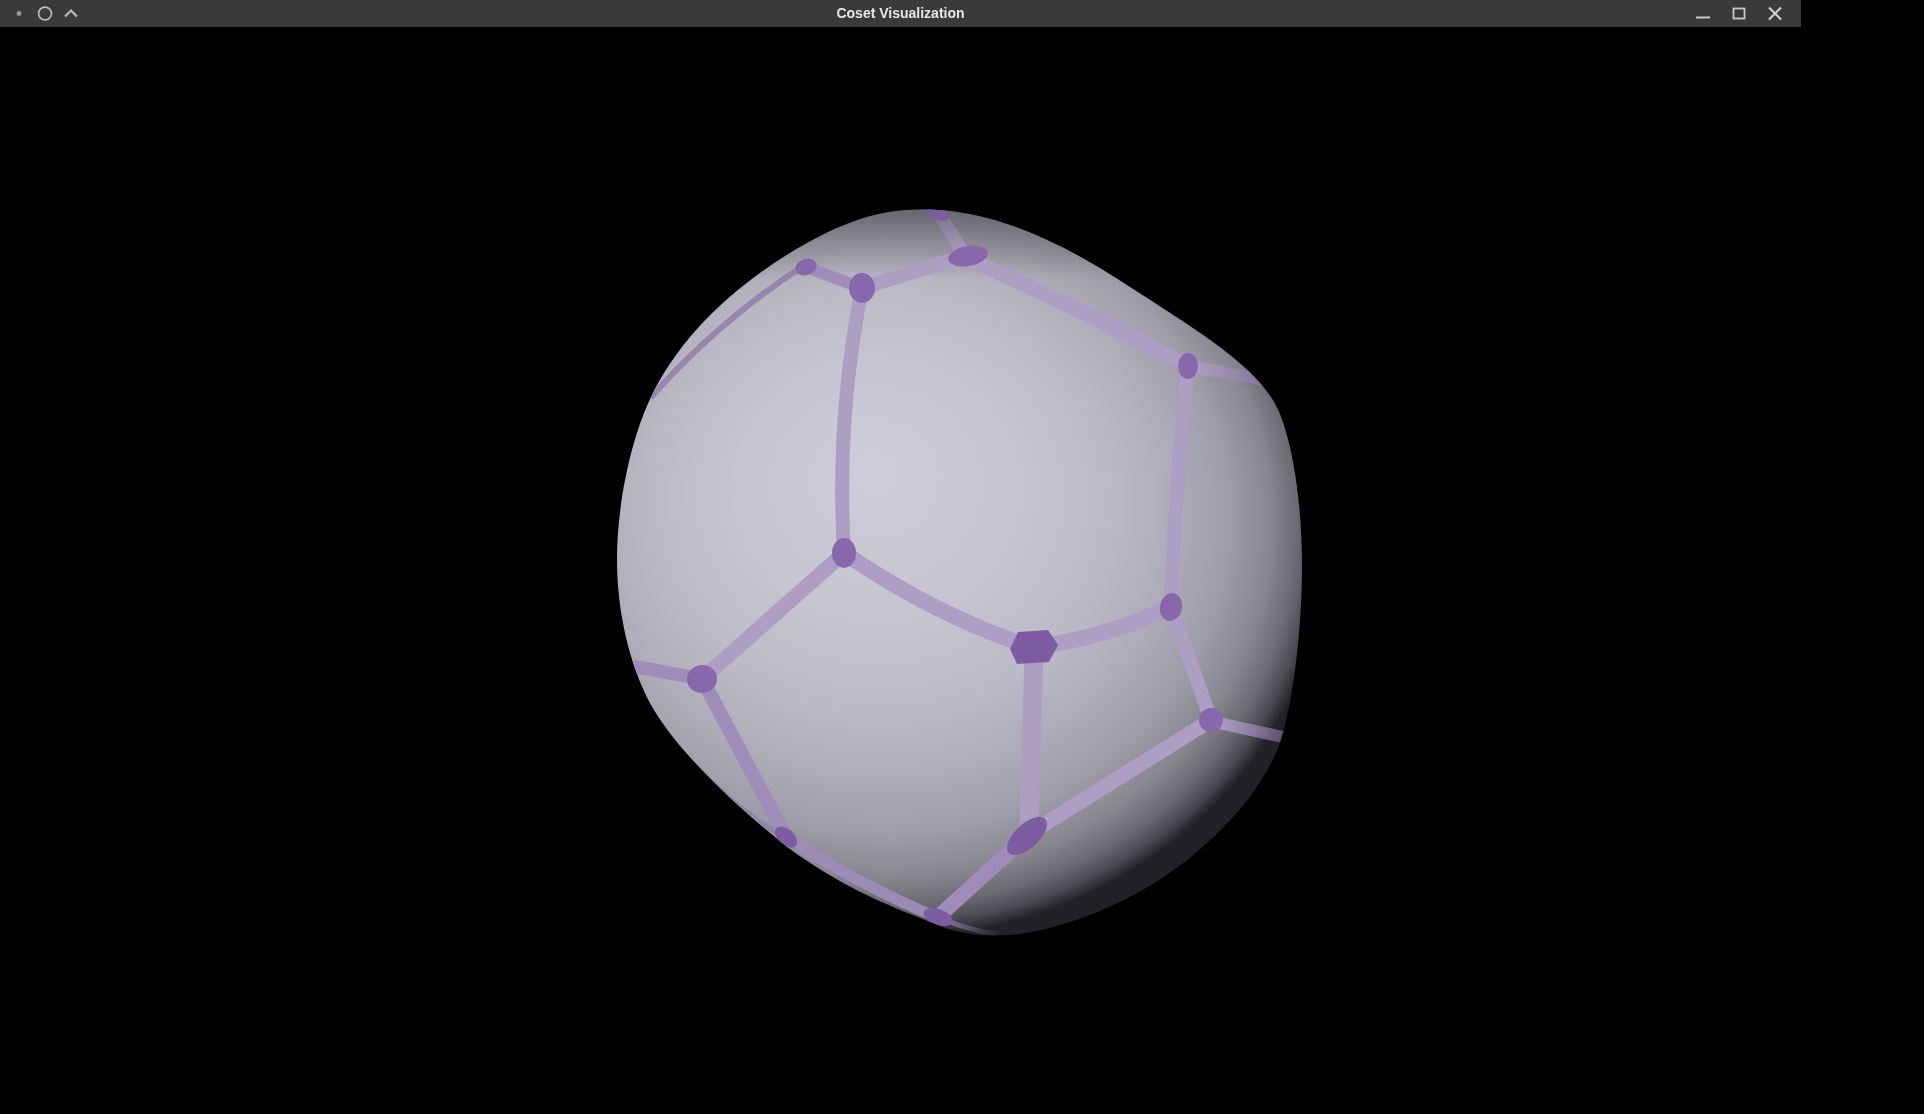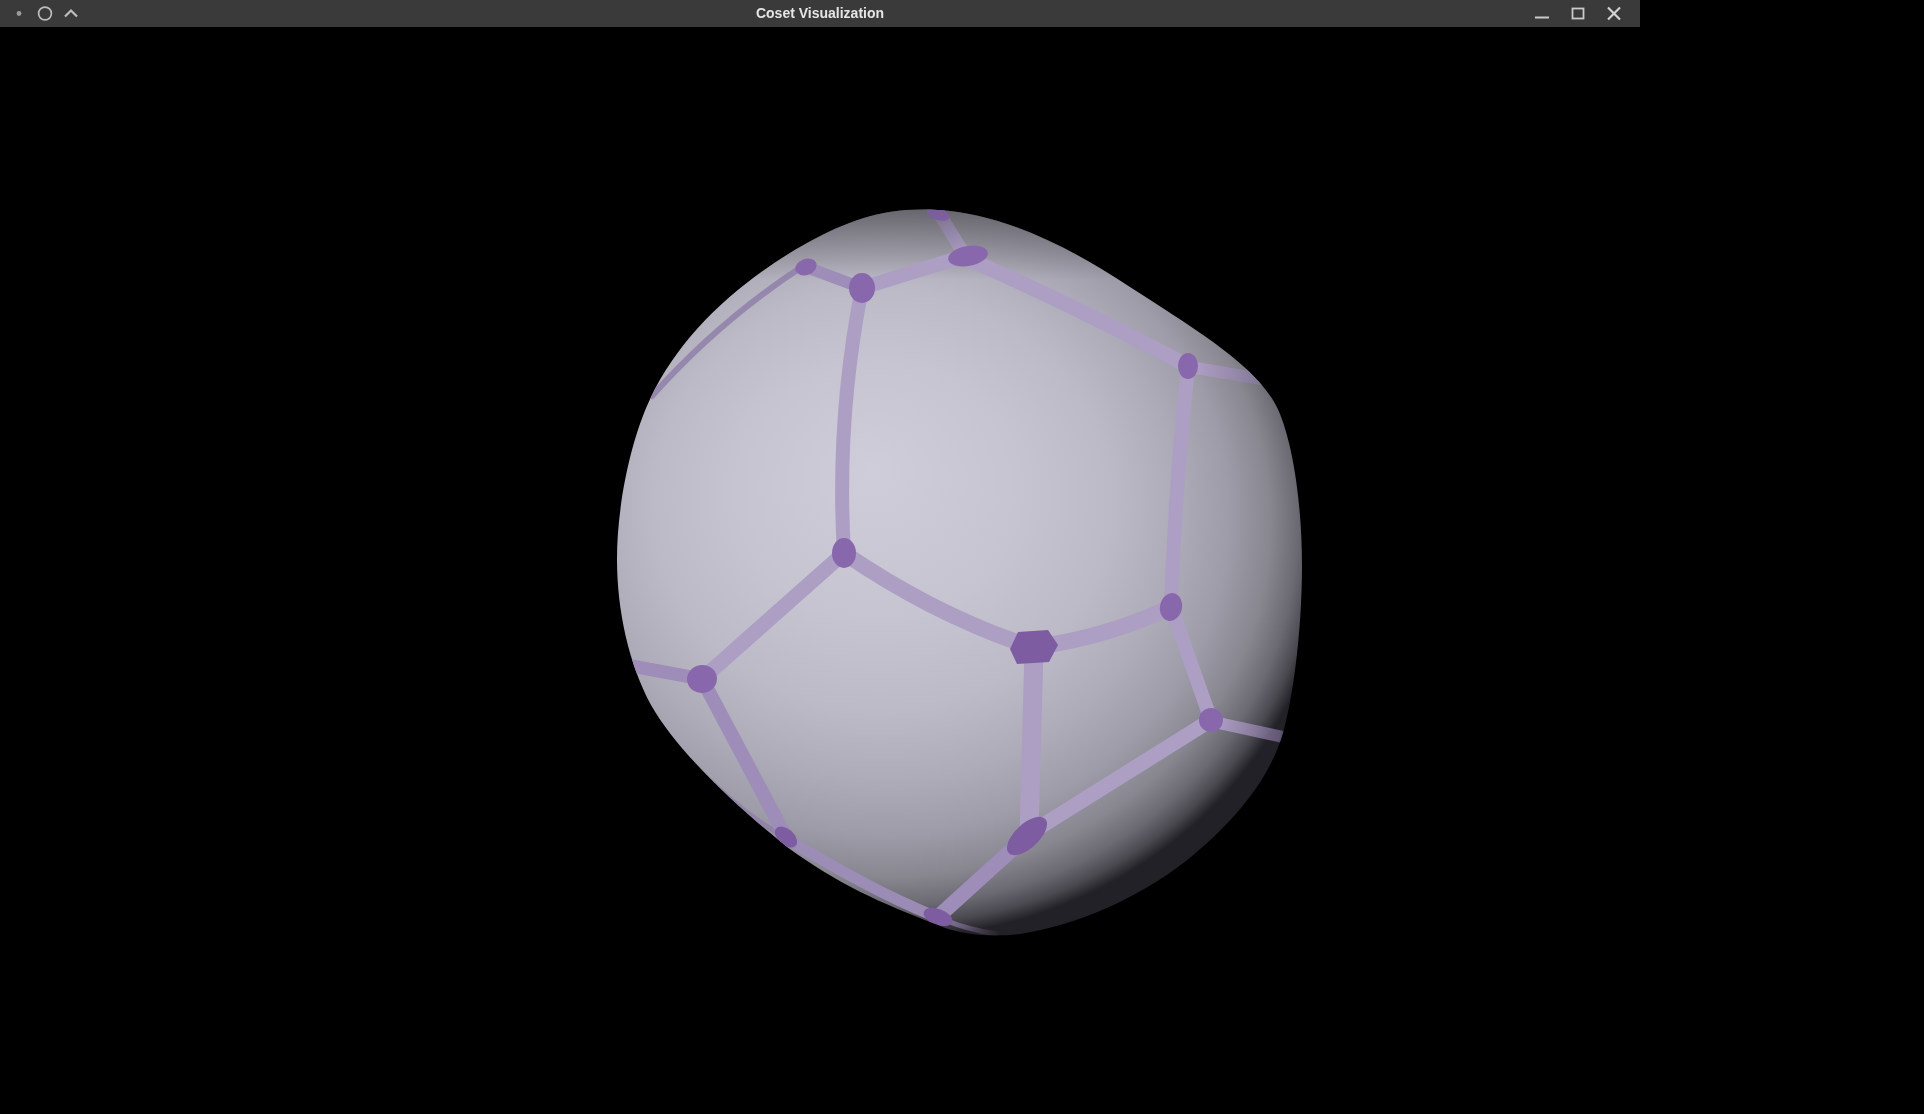--- a/index.html
+++ b/index.html
@@ -1,18 +1,18 @@
 <!DOCTYPE html>
 <html><head>
 <meta charset="utf-8">
 <style>
   html,body{margin:0;padding:0;background:#000;}
   .window{position:relative;width:1924px;height:1114px;background:#000;overflow:hidden;
           font-family:"Liberation Sans",sans-serif;}
-  .titlebar{position:absolute;top:0;left:0;width:1640px;height:27px;background:#3a3a3a;
+  .titlebar{position:absolute;top:0;left:0;width:1801px;height:27px;background:#3a3a3a;
             display:flex;align-items:center;justify-content:space-between;}
   .tb-left{display:flex;align-items:center;gap:0;padding-left:6px;height:100%;}
   .tb-btn{display:flex;align-items:center;justify-content:center;width:26px;height:27px;cursor:default;}
   .tb-title{position:absolute;left:50%;top:0;transform:translateX(-50%);height:27px;line-height:27px;
             font-size:14px;font-weight:bold;color:#e6e6e6;white-space:nowrap;}
   .tb-right{display:flex;align-items:center;padding-right:8px;height:100%;}
   .tb-right .tb-btn{width:36px;}
   .viewport{position:absolute;top:27px;left:0;width:1924px;height:1087px;background:#000;}
   .viewport svg{display:block;}
 </style>

